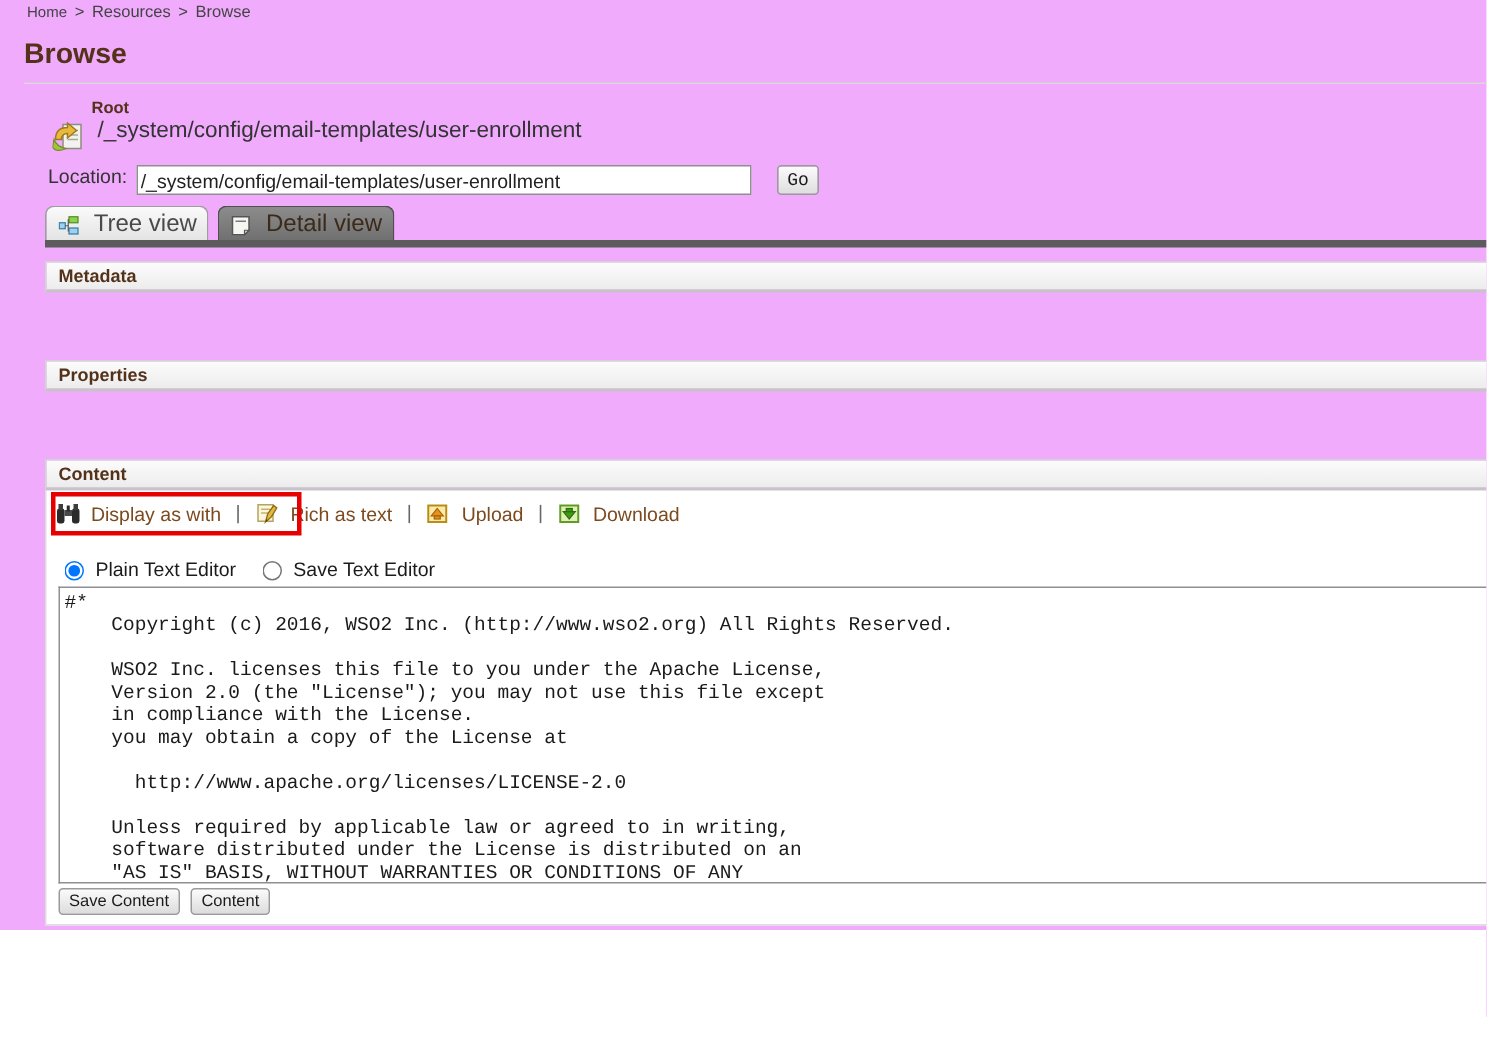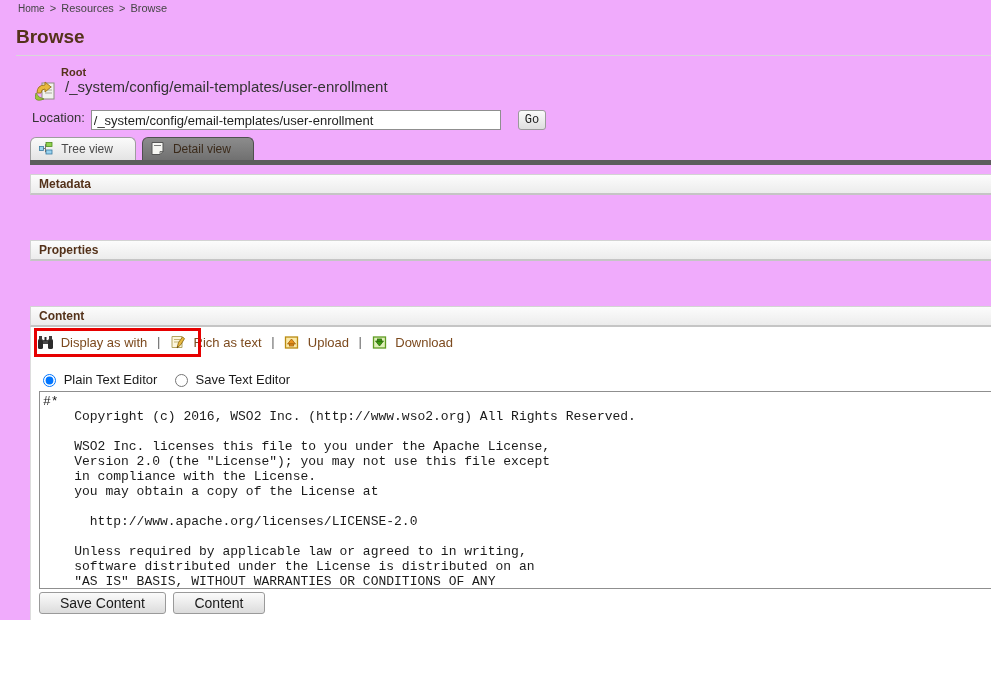--- a/index.html
+++ b/index.html
@@ -126,25 +126,25 @@
   .tab-strip {
     position: absolute;
     left: 30px;
     top: 137px;
     height: 24px;
   }
   .tab {
     display: inline-block;
     vertical-align: bottom;
     height: 18px;
-    padding: 3px 22px 2px 8px;
+    padding: 3px 7px 2px 8px;
     border: 1px solid #9d9d9d;
     border-bottom: none;
     border-radius: 6px 6px 0 0;
-    font-size: 12px;
+    font-size: 16px;
     cursor: pointer;
     position: relative;
     box-sizing: content-box;
   }
   .tab .tab-label { vertical-align: middle; }
   .tab-inactive {
     background: linear-gradient(#fafafa, #e3e3e3);
     color: #4a4a4a;
   }
   .tab-active {
@@ -275,22 +275,22 @@
     overflow: hidden;
     white-space: pre;
     box-sizing: border-box;
   }
 
   .content-buttons {
     padding: 3px 0 6px 8px;
   }
   .btn {
     font-family: "Liberation Sans", sans-serif;
-    font-size: 14px;
-    padding: 2px 20px;
+    font-size: 11px;
+    padding: 2px 6px;
     margin-right: 4px;
     border: 1px solid #9a9a9a;
     border-radius: 3px;
     background: linear-gradient(#fbfbfb, #dcdcdc);
     color: #1a1a1a;
     cursor: pointer;
   }
 </style>
 </head>
 <body>

